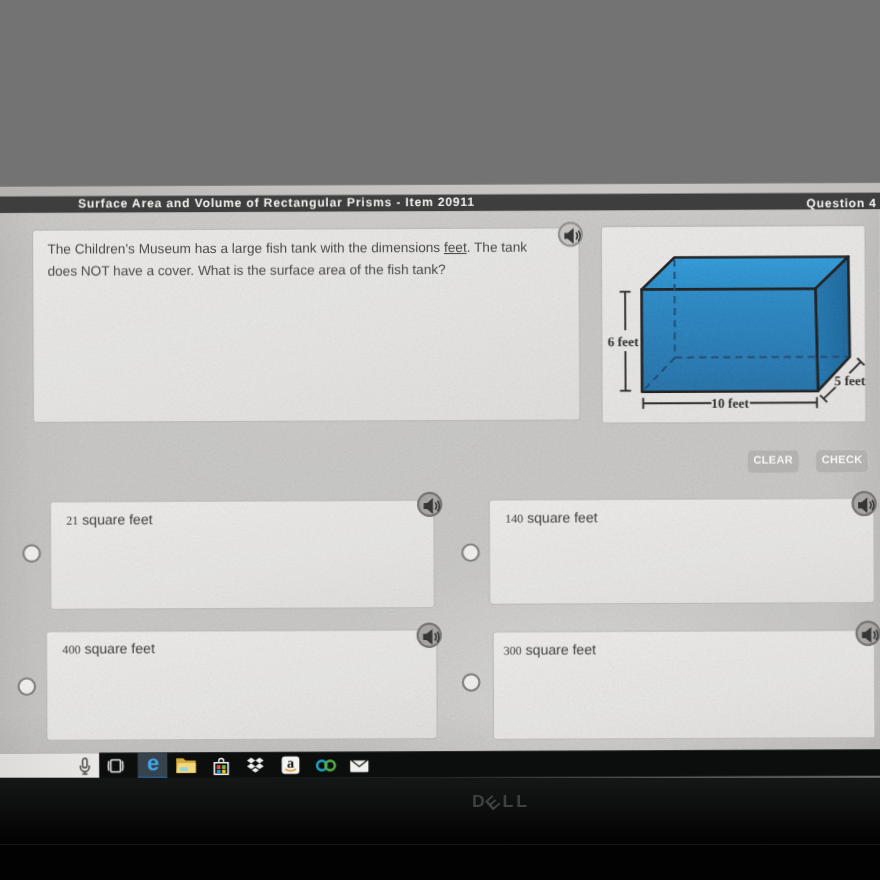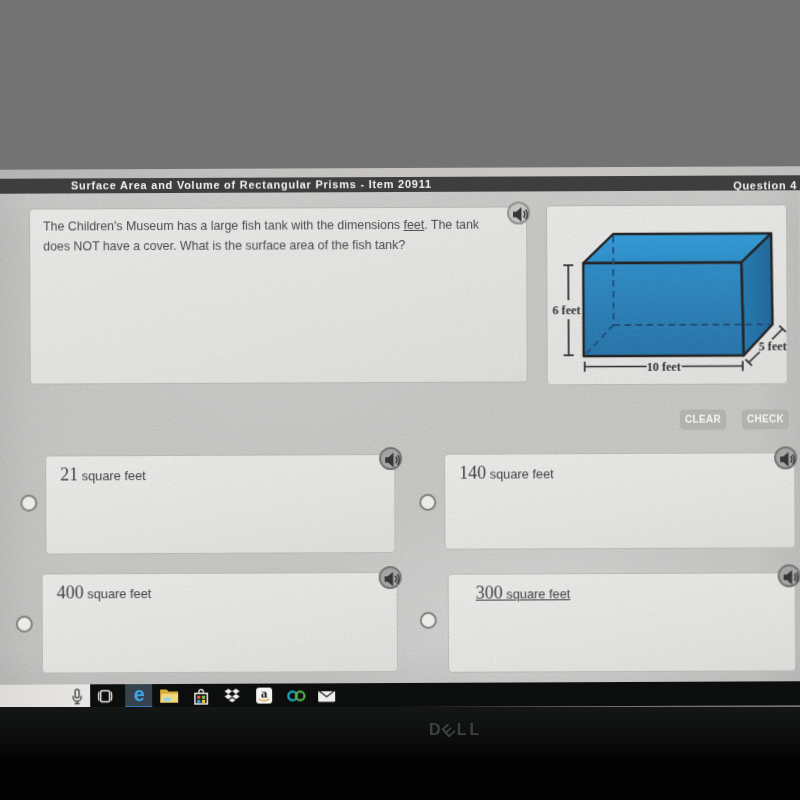--- a/index.html
+++ b/index.html
@@ -26,21 +26,21 @@
   #dpanel{left:547px;top:14px;width:241px;height:180px;background:linear-gradient(165deg,#ecebe9,#e4e3e1);}
   .btn{position:absolute;top:218px;height:22px;border-radius:5px;background:#b2b1af;border:1px solid #c5c4c2;box-sizing:border-box;color:#fdfdfb;font-size:10px;font-weight:bold;letter-spacing:0.3px;text-align:center;line-height:20px;}
   #clear{left:679px;width:48px;}
   #check{left:741px;width:49px;}
   .abox{position:absolute;background:linear-gradient(170deg,#eeedeb 0%,#e8e7e5 55%,#e1e0de 100%);border:1px solid #bcbbb9;border-radius:4px;box-sizing:border-box;}
   #b1{left:45px;top:262px;width:350px;height:99px;}
   #b2{left:444px;top:262px;width:351px;height:96px;}
   #b3{left:41px;top:380px;width:356px;height:100px;}
   #b4{left:447px;top:382px;width:348px;height:99px;}
   .atext{position:absolute;left:14px;top:8px;font-size:12.8px;color:#2f2f2f;white-space:nowrap;}
-  .num{font-family:"Liberation Serif",serif;font-size:18px;}
+  .num{font-family:"Liberation Serif",serif;font-size:11px;}
   .radio{position:absolute;width:17px;height:17px;border-radius:50%;background:#f3f2f0;border:2px solid #7b7a78;box-sizing:border-box;}
   .spk{position:absolute;width:23px;height:23px;border-radius:50%;box-sizing:border-box;}
   .spk svg{position:absolute;left:1px;top:1px;}
   .spkdark{background:#a3a2a0;border:2px solid #6f6e6c;}
   .spklight{background:#c6c5c3;border:2px solid #8e8d8b;}
   #taskbar{position:absolute;left:-6px;top:683px;width:812px;height:24px;background:#0c0e0d;}
   #tinner{position:absolute;left:6px;top:0;width:800px;height:24px;}
   #search{position:absolute;left:-6px;top:0;width:95px;height:24px;background:linear-gradient(90deg,#dcdbd9,#e8e7e5);}
   #bezel{position:absolute;left:0px;top:707px;width:800px;height:93px;filter:blur(0.4px);
      background:linear-gradient(180deg,#151716 0px,#101211 18px,#0a0b0a 34px,#040404 52px,#000 70px);}
@@ -125,21 +125,21 @@
         <div class="abox" id="b1">
             <div class="atext"><span class="num">21</span> square feet</div>
           </div>
         <div class="abox" id="b2">
             <div class="atext"><span class="num">140</span> square feet</div>
           </div>
         <div class="abox" id="b3">
             <div class="atext"><span class="num">400</span> square feet</div>
           </div>
         <div class="abox" id="b4">
-            <div class="atext" style="left:27px;text-decoration:underline;"><span class="num">300</span> square feet</div>
+            <div class="atext" style="left:9px;"><span class="num">300</span> square feet</div>
           </div>
         <div class="spk spkdark" style="left:379px;top:255px;">
             <svg width="20" height="20" viewBox="0 0 20 20">
               <path d="M3 7.2 H6.2 L11.4 2.8 V17.2 L6.2 12.8 H3 Z" fill="#242424"></path>
               <path d="M13.6 6.8 Q16.1 10 13.6 13.2" stroke="#2a2a2a" stroke-width="1.5" fill="none"></path>
               <path d="M15.7 5.2 Q19 10 15.7 14.8" stroke="#2a2a2a" stroke-width="1.5" fill="none"></path>
             </svg>
           </div>
         <div class="spk spkdark" style="left:774px;top:256px;">
             <svg width="20" height="20" viewBox="0 0 20 20">

